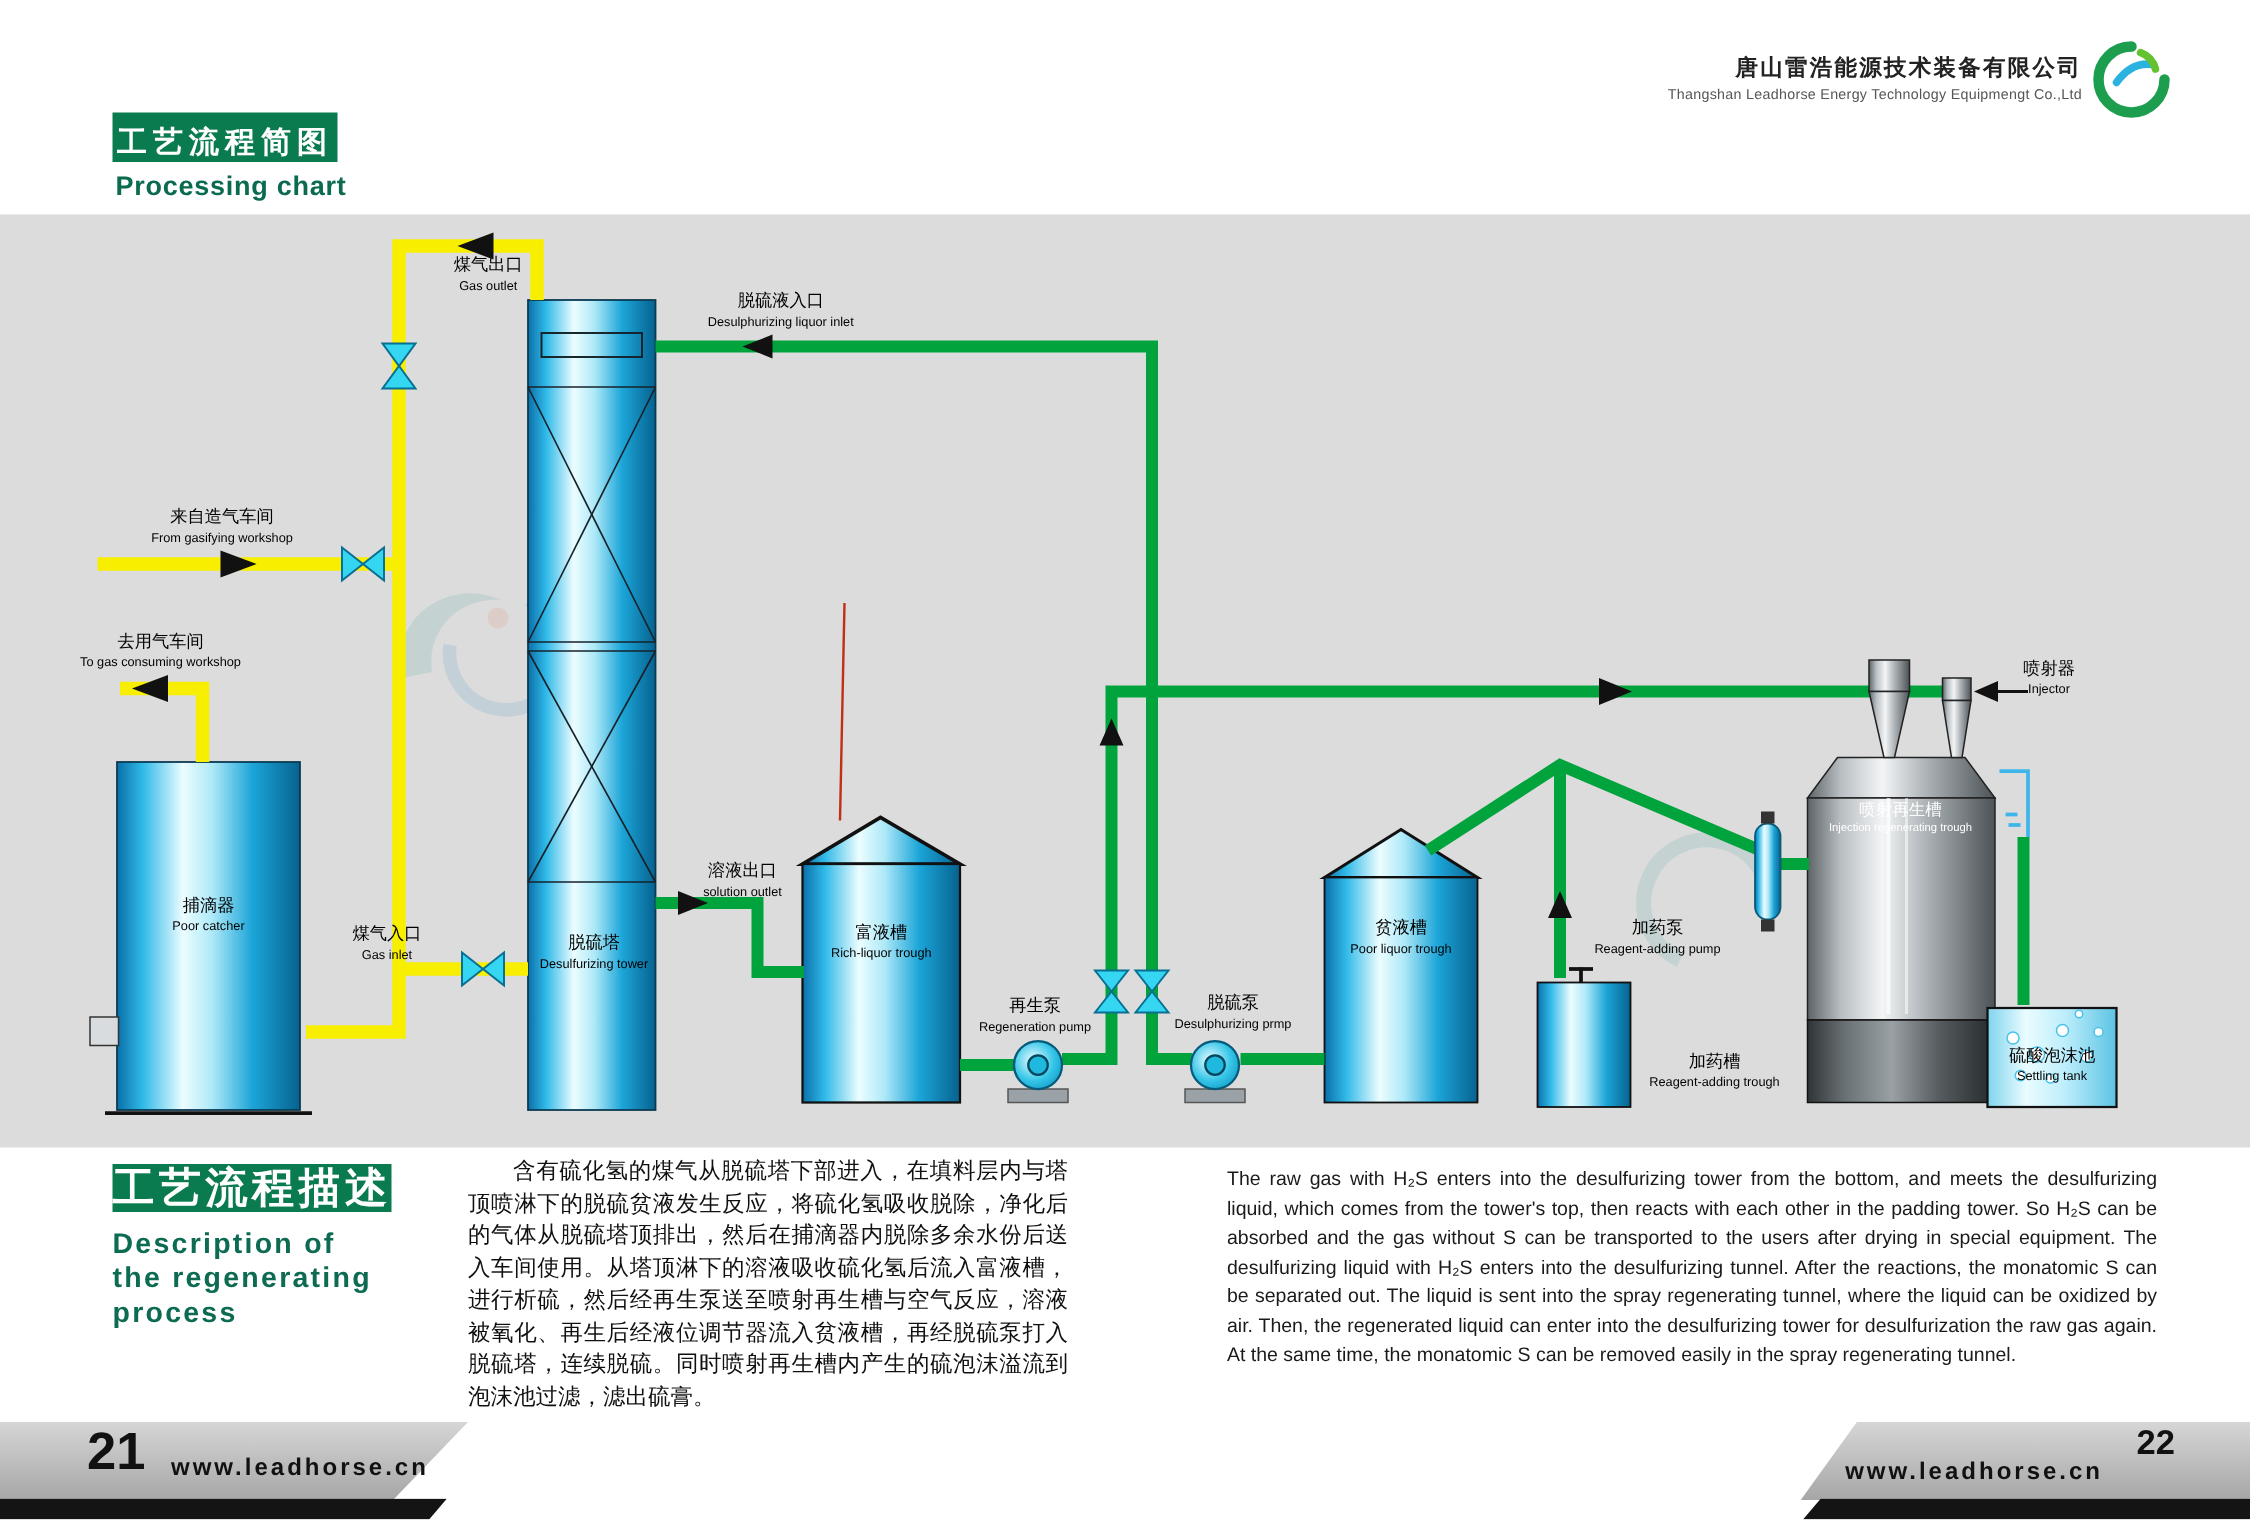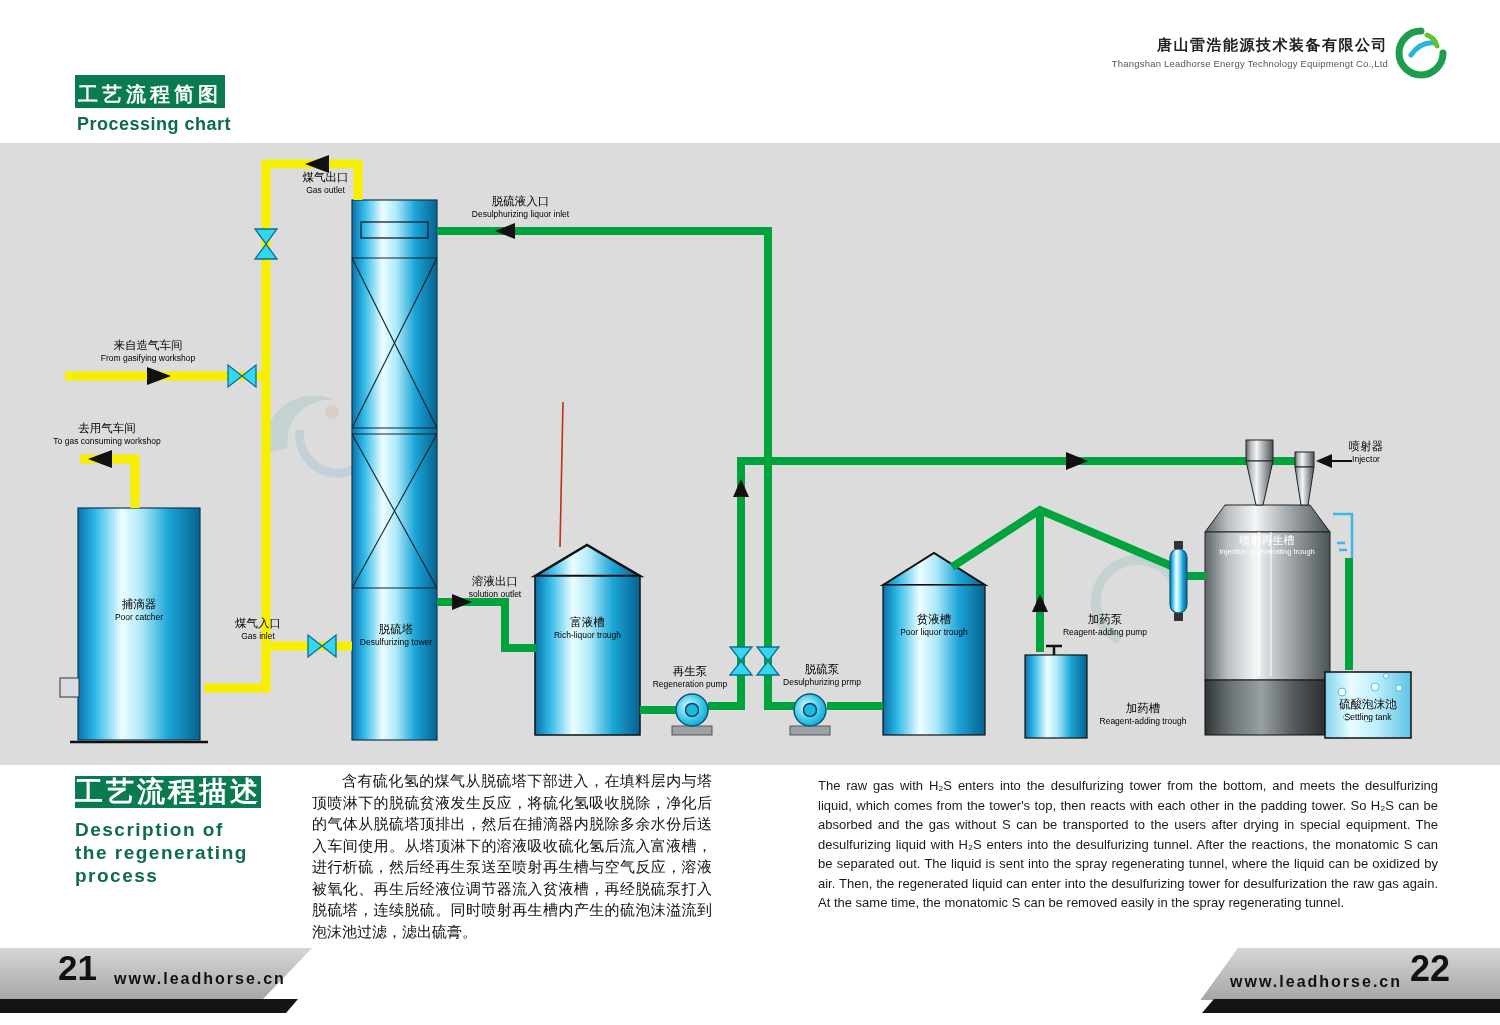--- a/index.html
+++ b/index.html
@@ -41,21 +41,21 @@
   .f-gray-l{position:absolute;left:0;top:948px;width:312px;height:52px;
     background:linear-gradient(180deg,#d6d6d6,#a6a6a6);clip-path:polygon(0 0,100% 0,84% 100%,0 100%)}
   .f-black-l{position:absolute;left:0;top:999px;width:298px;height:14px;background:#141414;
     clip-path:polygon(0 0,100% 0,96% 100%,0 100%)}
   .f-num-l{position:absolute;left:58px;top:948px;font-size:35px;font-weight:bold;color:#111}
   .f-site-l{position:absolute;left:114px;top:970px;font-size:16px;font-weight:bold;letter-spacing:2px;color:#111}
   .f-gray-r{position:absolute;right:0;top:948px;width:312px;height:52px;
     background:linear-gradient(180deg,#d6d6d6,#a6a6a6);clip-path:polygon(16% 0,100% 0,100% 100%,4% 100%)}
   .f-black-r{position:absolute;right:0;top:999px;width:298px;height:14px;background:#141414;
     clip-path:polygon(4% 0,100% 0,100% 100%,0 100%)}
-  .f-num-r{position:absolute;right:50px;top:948px;font-size:36px;font-weight:bold;color:#111}
+  .f-num-r{position:absolute;right:50px;top:948px;font-size:23px;font-weight:bold;color:#111}
   .f-site-r{position:absolute;right:98px;top:973px;font-size:16px;font-weight:bold;letter-spacing:2px;color:#111}
 </style>
 </head>
 <body>
 
 <div class="page">
 
   <div class="diagram-bg"></div>
 
   <div class="title-box">

